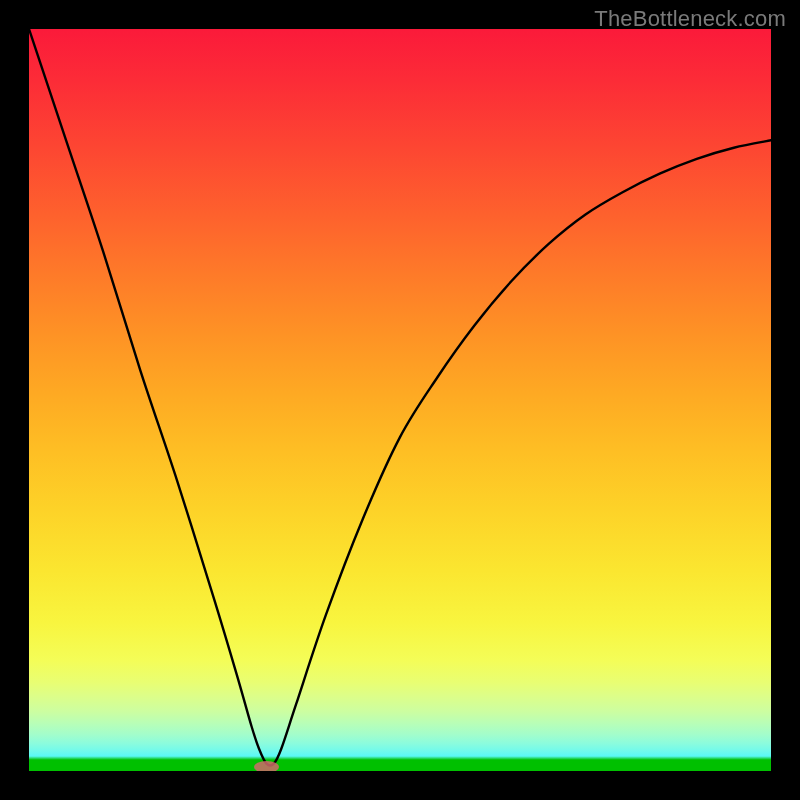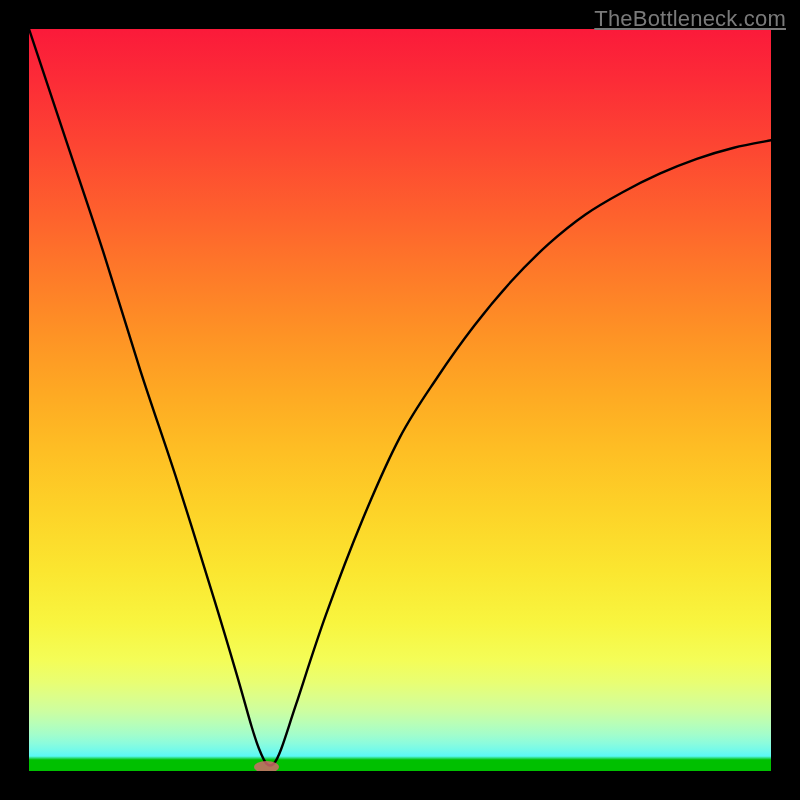--- a/index.html
+++ b/index.html
@@ -69,21 +69,20 @@
     opacity: 0.85;
   }
   .watermark {
     position: absolute;
     top: 6px;
     right: 14px;
     color: #7a7a7a;
     font-size: 22px;
     letter-spacing: 0.2px;
     font-weight: 500;
-    text-decoration: underline;
   }
 </style>
 </head>
 <body>
 
 <div class="frame">
   <div class="plot-area">
     <div class="gradient"></div>
     <svg class="curve-svg" viewBox="0 0 742 742" preserveAspectRatio="none">
       <path id="curve-path" d="M 0.00 0.00 C 6.18 18.55, 24.73 74.20, 37.10 111.30 C 49.47 148.40, 61.83 184.26, 74.20 222.60 C 86.57 260.94, 98.93 302.98, 111.30 341.32 C 123.67 379.66, 136.03 414.28, 148.40 452.62 C 160.77 490.96, 175.61 539.19, 185.50 571.34 C 195.39 603.49, 201.58 624.52, 207.76 645.54 C 213.94 666.56, 218.89 685.11, 222.60 697.48 C 226.31 709.85, 227.55 713.56, 230.02 719.74 C 232.49 725.92, 234.97 732.11, 237.44 734.58 C 239.91 737.05, 242.39 737.05, 244.86 734.58 C 247.33 732.11, 248.57 729.63, 252.28 719.74 C 255.99 709.85, 259.70 697.48, 267.12 675.22 C 274.54 652.96, 285.67 617.10, 296.80 586.18 C 307.93 555.26, 321.53 519.40, 333.90 489.72 C 346.27 460.04, 358.63 431.60, 371.00 408.10 C 383.37 384.60, 395.73 367.29, 408.10 348.74 C 420.47 330.19, 432.83 312.88, 445.20 296.80 C 457.57 280.72, 469.93 265.88, 482.30 252.28 C 494.67 238.68, 507.03 226.31, 519.40 215.18 C 531.77 204.05, 544.13 194.16, 556.50 185.50 C 568.87 176.84, 581.23 170.04, 593.60 163.24 C 605.97 156.44, 618.33 150.25, 630.70 144.69 C 643.07 139.12, 655.43 134.18, 667.80 129.85 C 680.17 125.52, 692.53 121.81, 704.90 118.72 C 717.27 115.63, 735.82 112.54, 742.00 111.30" fill="none" stroke="#000" stroke-width="2.4" stroke-linejoin="round" stroke-linecap="round"></path>

